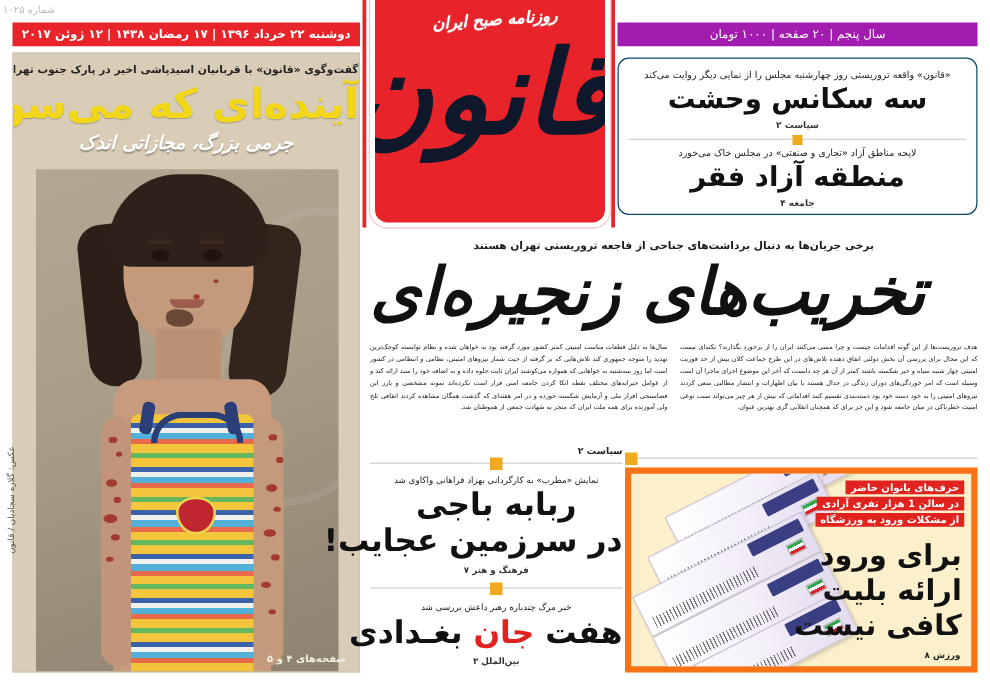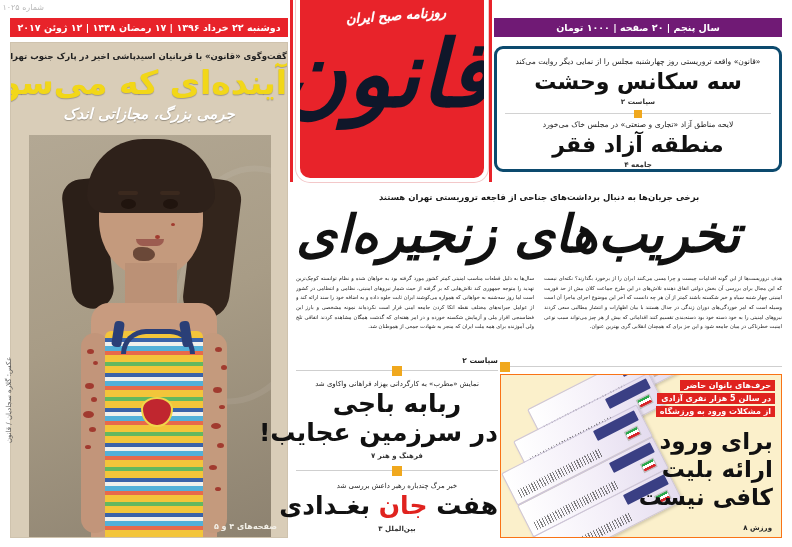--- a/index.html
+++ b/index.html
@@ -57,24 +57,24 @@
     direction: rtl;
     white-space: nowrap;
     letter-spacing: -0.2px;
   }
   .issue-bar {
     position: absolute;
     top: 18px;
     right: 10px;
     width: 288px;
     height: 19px;
-    background: #701a75;
+    background: #a21caf;
     color: #ffffff;
     font-size: 9.5px;
-    font-weight: bold;
+    font-weight: normal;
     display: flex;
     align-items: center;
     justify-content: center;
     direction: rtl;
     white-space: nowrap;
   }
 
   
   .masthead {
     position: absolute;
@@ -390,21 +390,21 @@
     text-align: right;
   }
 
   
   .brief-box {
     position: absolute;
     top: 46px;
     right: 10px;
     width: 288px;
     height: 126px;
-    border: 3px solid #0c4a6e;
+    border: 1px solid #0c4a6e;
     border-radius: 9px;
     box-sizing: border-box;
     background: #ffffff;
     padding: 6px 8px 4px;
   }
   .brief-kicker {
     font-size: 7.6px;
     color: #1a1a1a;
     direction: rtl;
     text-align: center;
@@ -581,21 +581,21 @@
 
   
   .sports-box {
     position: absolute;
     top: 374px;
     right: 10px;
     width: 282px;
     height: 164px;
     background: #fbf0cb;
     overflow: hidden;
-    border: 1px solid #f97316;
+    border: 5px solid #f97316;
     box-sizing: border-box;
     padding-left: 28px;
   }
   .sp-tags {
     position: absolute;
     top: 5px;
     right: 6px;
     direction: rtl;
     text-align: right;
   }
@@ -832,21 +832,21 @@
         </div>
       <div class="ticket t4">
           <span class="flag"></span>
         </div>
       <div class="ticket t5">
           <span class="flag"></span>
         </div>
     </div>
     <div class="sp-tags">
       <span class="sp-tag">حرف‌های بانوان حاضر</span>
-      <span class="sp-tag">در سالن 5 هزار نفری آزادی</span>
+      <span class="sp-tag">در سالن 1 هزار نفری آزادی</span>
       <span class="sp-tag">از مشکلات ورود به ورزشگاه</span>
     </div>
     <div class="sp-head">
       <div>برای ورود</div>
       <div>ارائه بلیت</div>
       <div>کافی نیست</div>
     </div>
     <div class="sp-sec">ورزش ۸</div>
   </div>
 

